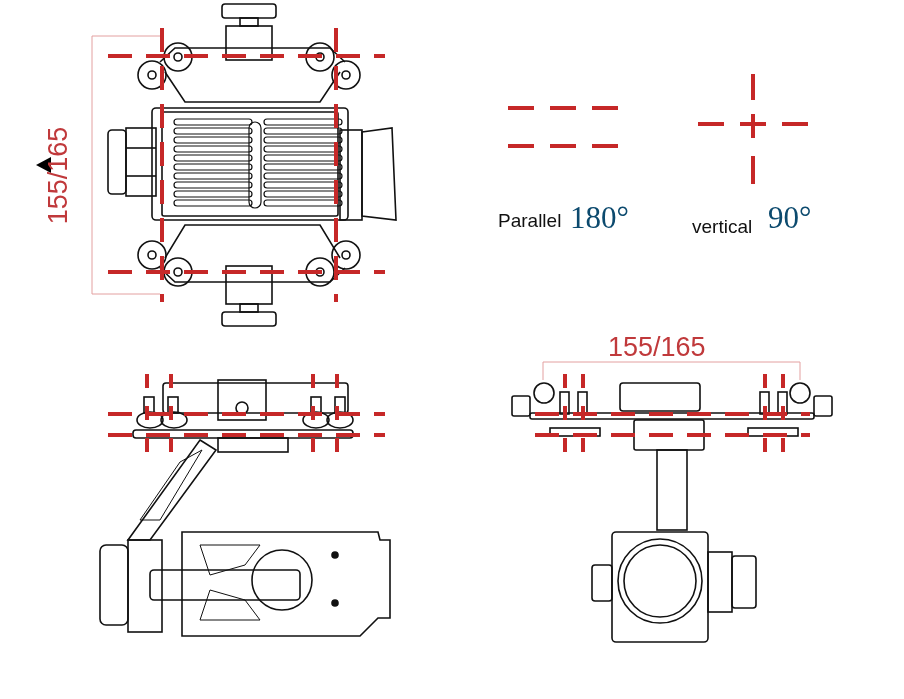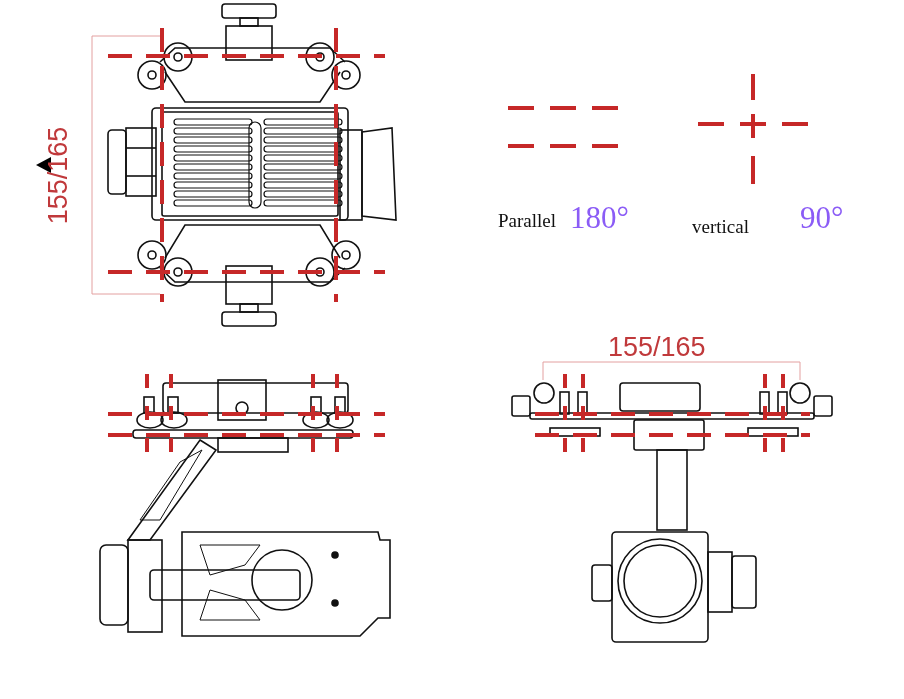--- a/index.html
+++ b/index.html
@@ -1,19 +1,19 @@
 <!DOCTYPE html>
 <html><head>
 <meta charset="utf-8">
 <style>
   html,body{margin:0;padding:0;background:#fff;}
   body{width:904px;height:699px;position:relative;overflow:hidden;font-family:"Liberation Sans",sans-serif;}
   svg{position:absolute;left:0;top:0;}
-  .lbl{position:absolute;color:#111;font-family:Liberation Serif, serif;font-size:19px;}
-  .deg{position:absolute;color:#8b5cf6;font-family:"Liberation Serif",serif;font-size:31px;}
+  .lbl{position:absolute;color:#111;font-family:Liberation Sans, sans-serif;font-size:19px;}
+  .deg{position:absolute;color:#0c4a6e;font-family:"Liberation Serif",serif;font-size:31px;}
   .dim{position:absolute;color:#c0393b;font-family:"Liberation Sans",sans-serif;font-size:27px;}
   .arrow{position:absolute;width:0;height:0;border-top:8px solid transparent;border-bottom:8px solid transparent;border-right:15px solid #000;}
 </style>
 </head>
 <body>
 
 <svg width="904" height="699" viewBox="0 0 904 699" fill="none" stroke="#111" stroke-width="1.6">
 
   <g>
 
@@ -192,13 +192,13 @@
 
 <div class="arrow" style="left:36px;top:157px;"></div>
 
 <div class="dim" style="left:-2px;top:160px;transform:rotate(-90deg);transform-origin:center;width:120px;text-align:center;">155/165</div>
 
 <div class="dim" style="left:608px;top:332px;">155/165</div>
 
 <div class="lbl" style="left:498px;top:210px;">Parallel</div>
 <div class="deg" style="left:570px;top:200px;">180°</div>
 <div class="lbl" style="left:692px;top:216px;">vertical</div>
-<div class="deg" style="left:800px;top:200px;">90°</div>
+<div class="deg" style="left:768px;top:200px;">90°</div>
 
 </body></html>

